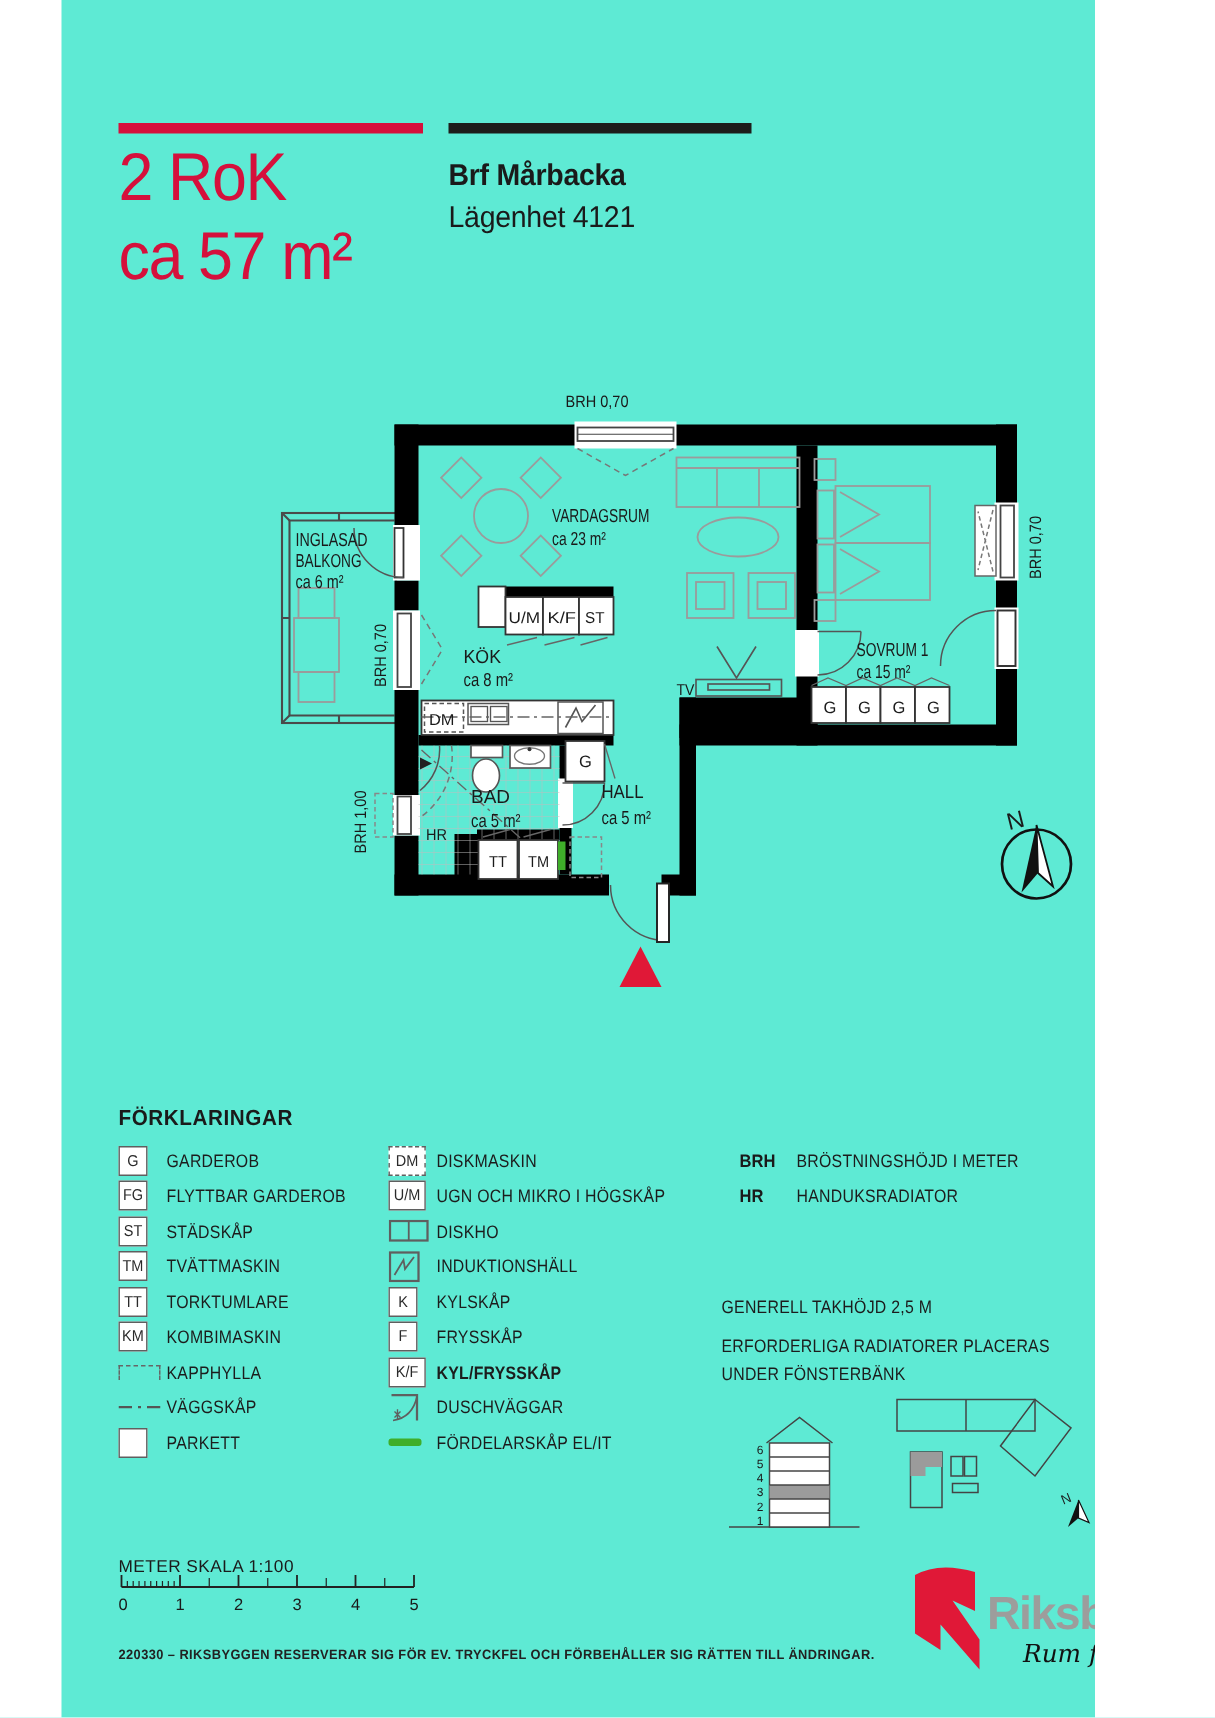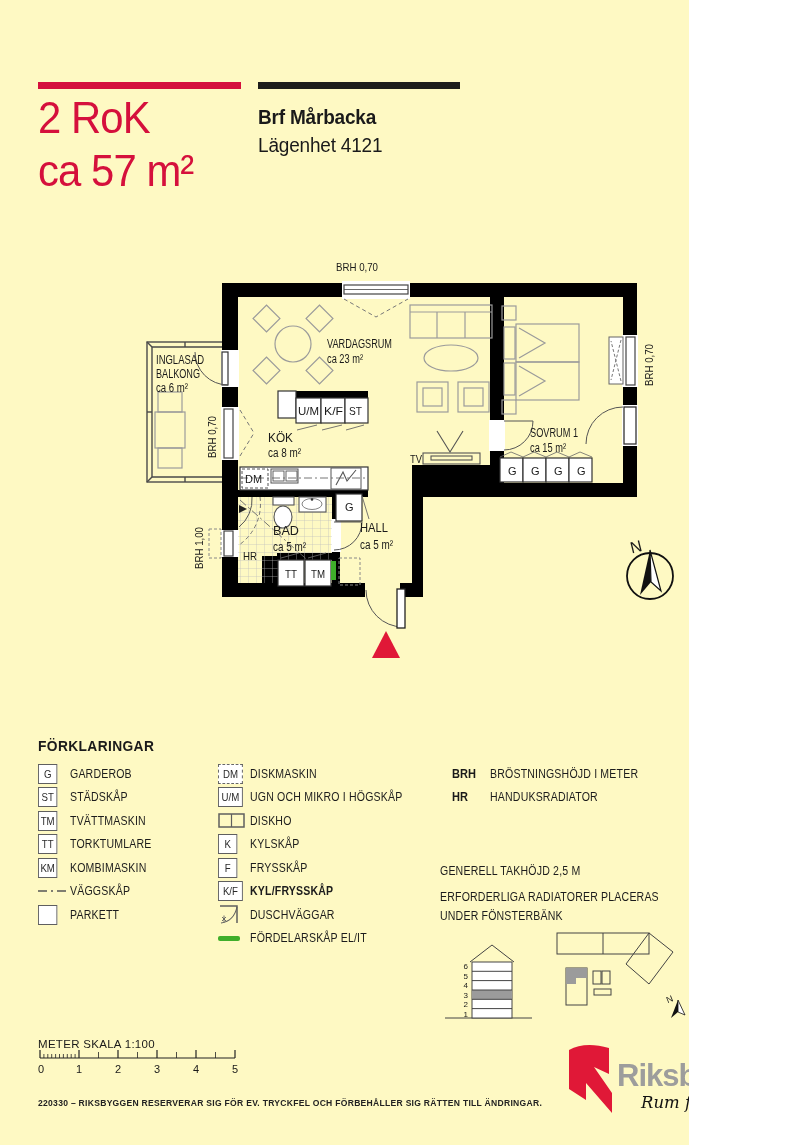--- a/index.html
+++ b/index.html
@@ -1,17 +1,17 @@
 <!DOCTYPE html>
 <html><head>
 <meta charset="utf-8">
 <style>
   html,body{margin:0;padding:0;background:#fff;}
-  #page{position:relative;width:689px;height:1145px;background:#fef9c3;overflow:hidden;
-        font-family:"Liberation Sans","DejaVu Sans",sans-serif;color:#1a1a1a;}
+  #page{position:relative;width:689px;height:1145px;background:#5eead4;overflow:hidden;
+        font-family:"Liberation Sans","DejaVu Sans",sans-serif;color:#1a1a1a;margin-left:41px;}
   .abs{position:absolute;}
   
   .bar{height:7px;}
   .red-bar{left:38px;top:82px;width:203px;background:#d5103c;}
   .black-bar{left:258px;top:82px;width:202px;background:#1d1d1b;}
   .main-title{left:38px;top:92px;color:#d5103c;font-size:45px;line-height:1.17;
               letter-spacing:-1px;transform:scaleX(.93);transform-origin:0 0;white-space:pre;}
   .proj{left:258px;top:103px;font-size:20px;line-height:1.4;letter-spacing:-.2px;
         transform:scaleX(.95);transform-origin:0 0;}
   .proj .l1{font-weight:700;}
@@ -303,20 +303,26 @@
 
   <div id="lcol1" class="abs lcol">
     <div class="lrow">
         <span class="symcell">
           <span class="sym-box">G</span>
         </span>
         <span class="llabel">GARDEROB</span>
       </div>
     <div class="lrow">
         <span class="symcell">
+          <span class="sym-box">FG</span>
+        </span>
+        <span class="llabel">FLYTTBAR GARDEROB</span>
+      </div>
+    <div class="lrow">
+        <span class="symcell">
           <span class="sym-box">ST</span>
         </span>
         <span class="llabel">STÄDSKÅP</span>
       </div>
     <div class="lrow">
         <span class="symcell">
           <span class="sym-box">TM</span>
         </span>
         <span class="llabel">TVÄTTMASKIN</span>
       </div>
@@ -324,20 +330,26 @@
         <span class="symcell">
           <span class="sym-box">TT</span>
         </span>
         <span class="llabel">TORKTUMLARE</span>
       </div>
     <div class="lrow">
         <span class="symcell">
           <span class="sym-box">KM</span>
         </span>
         <span class="llabel">KOMBIMASKIN</span>
+      </div>
+    <div class="lrow">
+        <span class="symcell">
+          <span class="kapphylla"></span>
+        </span>
+        <span class="llabel">KAPPHYLLA</span>
       </div>
     <div class="lrow">
         <span class="symcell">
           <svg width="28" height="6">
             <line x1="0" y1="3" x2="28" y2="3" stroke="#555" stroke-width="1.5" stroke-dasharray="9 4 2 4"></line>
           </svg>
         </span>
         <span class="llabel">VÄGGSKÅP</span>
       </div>
     <div class="lrow">
@@ -362,20 +374,29 @@
         <span class="llabel">UGN OCH MIKRO  I HÖGSKÅP</span>
       </div>
     <div class="lrow">
         <span class="symcell">
           <svg width="27" height="15">
             <rect x="1" y="1" width="25" height="13" fill="none" stroke="#5f5f5f" stroke-width="1.5"></rect>
             <line x1="13.5" y1="1" x2="13.5" y2="14" stroke="#5f5f5f" stroke-width="1.2"></line>
           </svg>
         </span>
         <span class="llabel">DISKHO</span>
+      </div>
+    <div class="lrow">
+        <span class="symcell">
+          <svg width="21" height="21">
+            <rect x="1" y="1" width="19" height="19" fill="none" stroke="#5f5f5f" stroke-width="1.5"></rect>
+            <path d="M4,16 L10,6 L11,12 L17,4" fill="none" stroke="#5f5f5f" stroke-width="1.2"></path>
+          </svg>
+        </span>
+        <span class="llabel">INDUKTIONSHÄLL</span>
       </div>
     <div class="lrow">
         <span class="symcell">
           <span class="sym-box">K</span>
         </span>
         <span class="llabel">KYLSKÅP</span>
       </div>
     <div class="lrow">
         <span class="symcell">
           <span class="sym-box">F</span>

